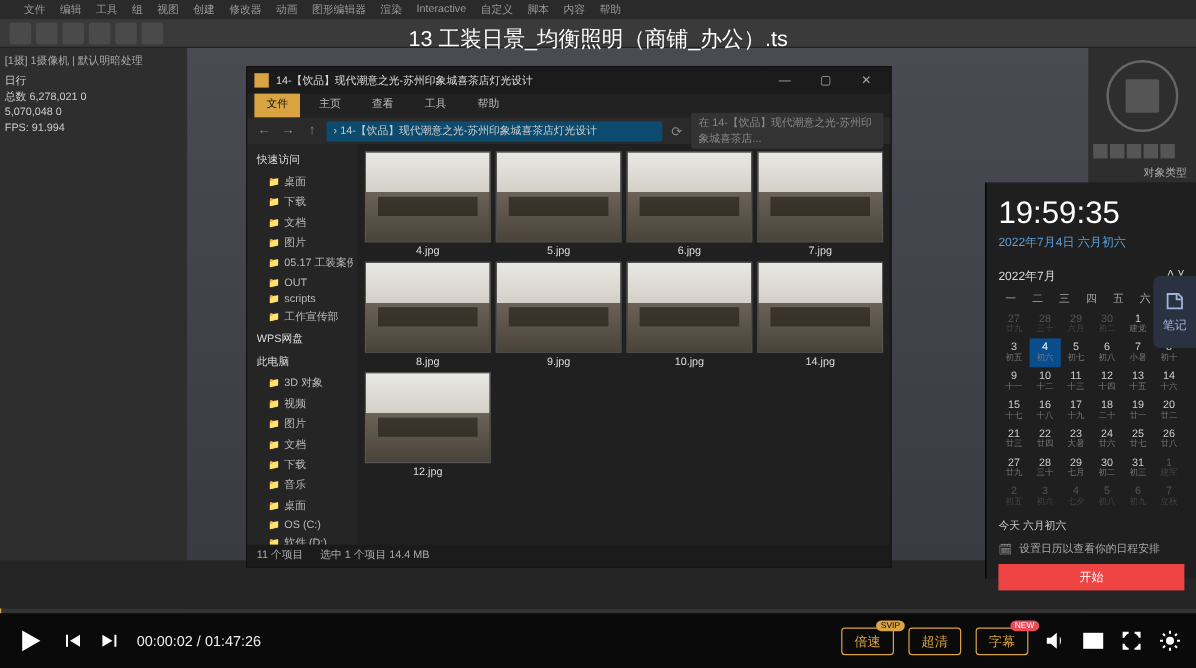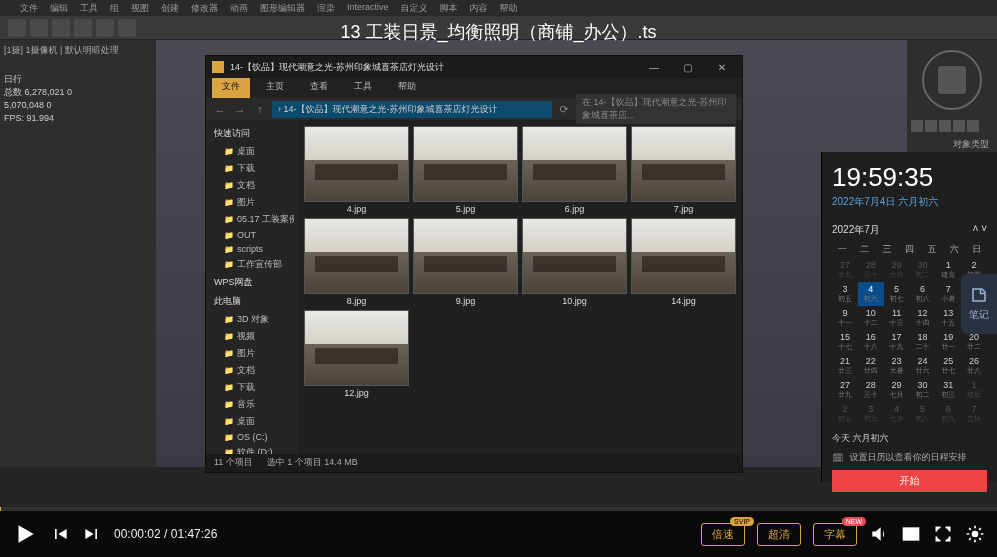--- a/index.html
+++ b/index.html
@@ -4,21 +4,21 @@
 <style>
 * { margin: 0; padding: 0; box-sizing: border-box; font-family: "Microsoft YaHei", sans-serif; }
 body { width: 997px; height: 557px; background: #1a1a1a; color: #ccc; overflow: hidden; position: relative; font-size: 10px; }
 
 
 .app-bg { position: absolute; top: 0; left: 0; right: 0; bottom: 50px; background: #333840; }
 .app-menubar { height: 16px; background: #2a2a2a; display: flex; gap: 12px; padding: 2px 20px; color: #999; font-size: 9px; }
 .app-toolbar { height: 24px; background: #3a3a3a; border-bottom: 1px solid #222; display: flex; align-items: center; gap: 4px; padding: 0 8px; }
 .app-toolbar .tbtn { width: 18px; height: 18px; background: #4a4a4a; border-radius: 2px; }
 .app-left { position: absolute; left: 0; top: 40px; width: 156px; bottom: 0; background: #2e2e2e; padding: 4px; }
-.app-left .panel-title { color: #aaa; font-size: 9px; margin-bottom: 16px; }
+.app-left .panel-title { color: #aaa; font-size: 9px; margin-bottom: 4px; }
 .app-left .stat { color: #ccc; font-size: 9px; line-height: 13px; }
 .app-viewport { position: absolute; left: 156px; top: 40px; right: 90px; bottom: 40px; background: linear-gradient(#4a4a52,#3a3a42); }
 .app-right { position: absolute; right: 0; top: 40px; width: 90px; bottom: 0; background: #2e2e2e; padding: 4px; }
 .app-right .viewcube { width: 60px; height: 60px; border: 2px solid #666; border-radius: 50%; margin: 6px auto 10px; position: relative; }
 .app-right .viewcube::after { content: ""; position: absolute; inset: 14px; background: #555; border-radius: 2px; }
 .app-right .rlabel { font-size: 9px; color: #aaa; text-align: right; padding: 2px 4px; border-bottom: 1px solid #444; }
 .app-right .small-swatches { display: flex; gap: 2px; margin: 4px 0; }
 .app-right .sw { width: 12px; height: 12px; background: #555; }
 .app-timeline { position: absolute; left: 0; right: 0; bottom: 0; height: 40px; background: #252525; }
 
@@ -61,21 +61,21 @@
 .cal-cell { text-align: center; padding: 2px 0; font-size: 9px; color: #ccc; line-height: 10px; }
 .cal-cell .lunar { display: block; font-size: 7px; color: #777; }
 .cal-cell.dim { color: #555; }
 .cal-cell.dim .lunar { color: #444; }
 .cal-cell.today { background: #0a4d8c; color: #fff; }
 .cal-today-line { margin-top: 6px; font-size: 9px; color: #ccc; }
 .cal-note { margin-top: 6px; font-size: 9px; color: #aaa; display: flex; gap: 6px; align-items: center; }
 .cal-start { margin-top: 6px; background: #ef4444; color: #fff; text-align: center; padding: 4px; font-size: 10px; }
 
 
-.notes-btn { position: absolute; right: 0; top: 230px; width: 36px; height: 60px; background: #2a3140; border-radius: 6px 0 0 6px; z-index: 20; display: flex; flex-direction: column; align-items: center; justify-content: center; gap: 4px; color: #9db4d8; font-size: 10px; margin-top: 44px; }
+.notes-btn { position: absolute; right: 0; top: 230px; width: 36px; height: 60px; background: #2a3140; border-radius: 6px 0 0 6px; z-index: 20; display: flex; flex-direction: column; align-items: center; justify-content: center; gap: 4px; color: #9db4d8; font-size: 10px; }
 .notes-btn svg { width: 18px; height: 18px; stroke: #9db4d8; fill: none; stroke-width: 2; }
 
 
 .player { position: absolute; left: 0; right: 0; bottom: 0; height: 50px; background: rgba(10,10,10,0.95); z-index: 50; }
 .progress { height: 4px; background: #333; position: relative; }
 .progress .fill { height: 100%; background: #d9a441; width: 0.08%; }
 .controls { height: 46px; display: flex; align-items: center; padding: 0 12px; gap: 12px; }
 .pbtn { color: #fff; display: flex; align-items: center; justify-content: center; cursor: pointer; }
 .pbtn svg { width: 20px; height: 20px; fill: #fff; }
 .pbtn.big svg { width: 26px; height: 26px; }

